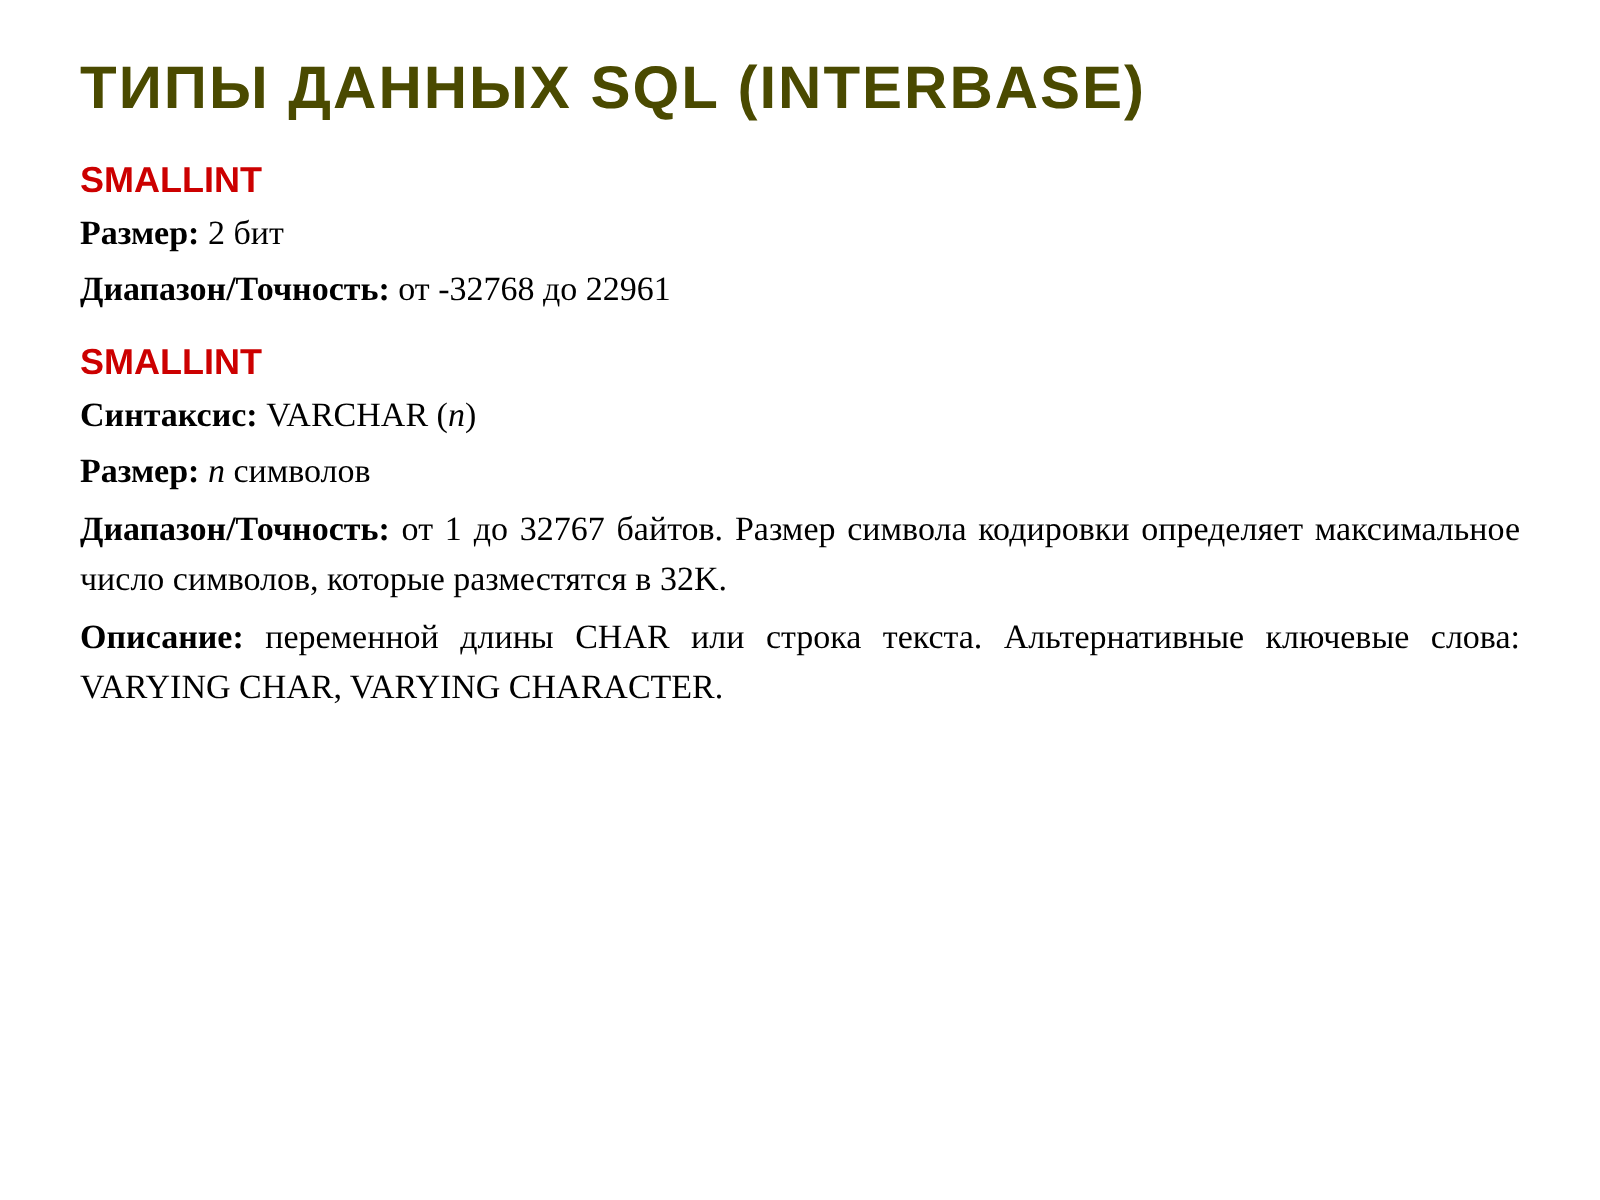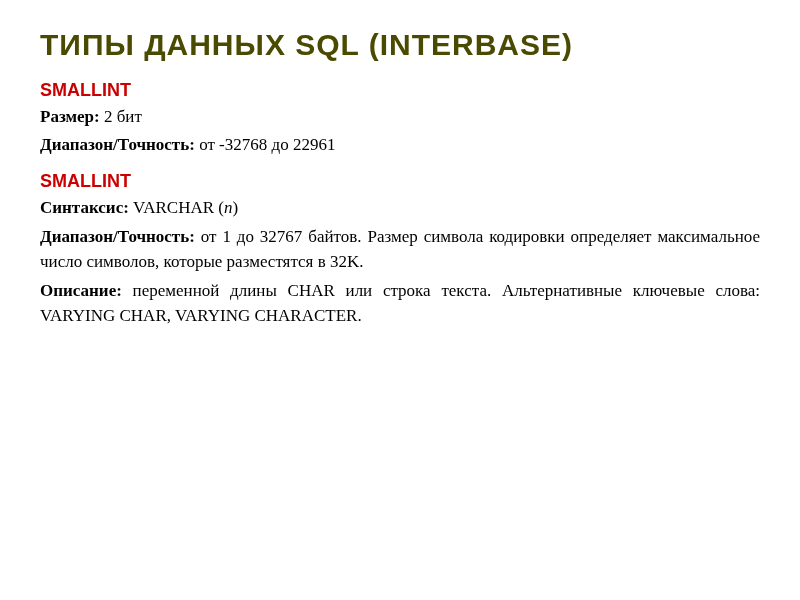--- a/index.html
+++ b/index.html
@@ -77,20 +77,23 @@
     <div class="row">
       <span class="label">Диапазон/Точность:</span><span> от -32768 до 22961</span>
     </div>
   </div>
 
   <div class="section section-varchar">
     <div class="type-name">SMALLINT</div>
     <div class="row">
       <span class="label">Синтаксис:</span><span> VARCHAR (<em>n</em>)</span>
     </div>
+    <div class="row">
+      <span class="label">Размер:</span><span> <em>n</em> символов</span>
+    </div>
     <div class="description-block row">
       <span class="label">Диапазон/Точность:</span><span> от 1 до 32767 байтов. Размер символа кодировки определяет максимальное число символов, которые разместятся в 32K.</span>
     </div>
     <div class="description-block row">
       <span class="label">Описание:</span><span> переменной длины CHAR или строка текста. Альтернативные ключевые слова: VARYING CHAR, VARYING CHARACTER.</span>
     </div>
   </div>
 </div>
 
 </body></html>

